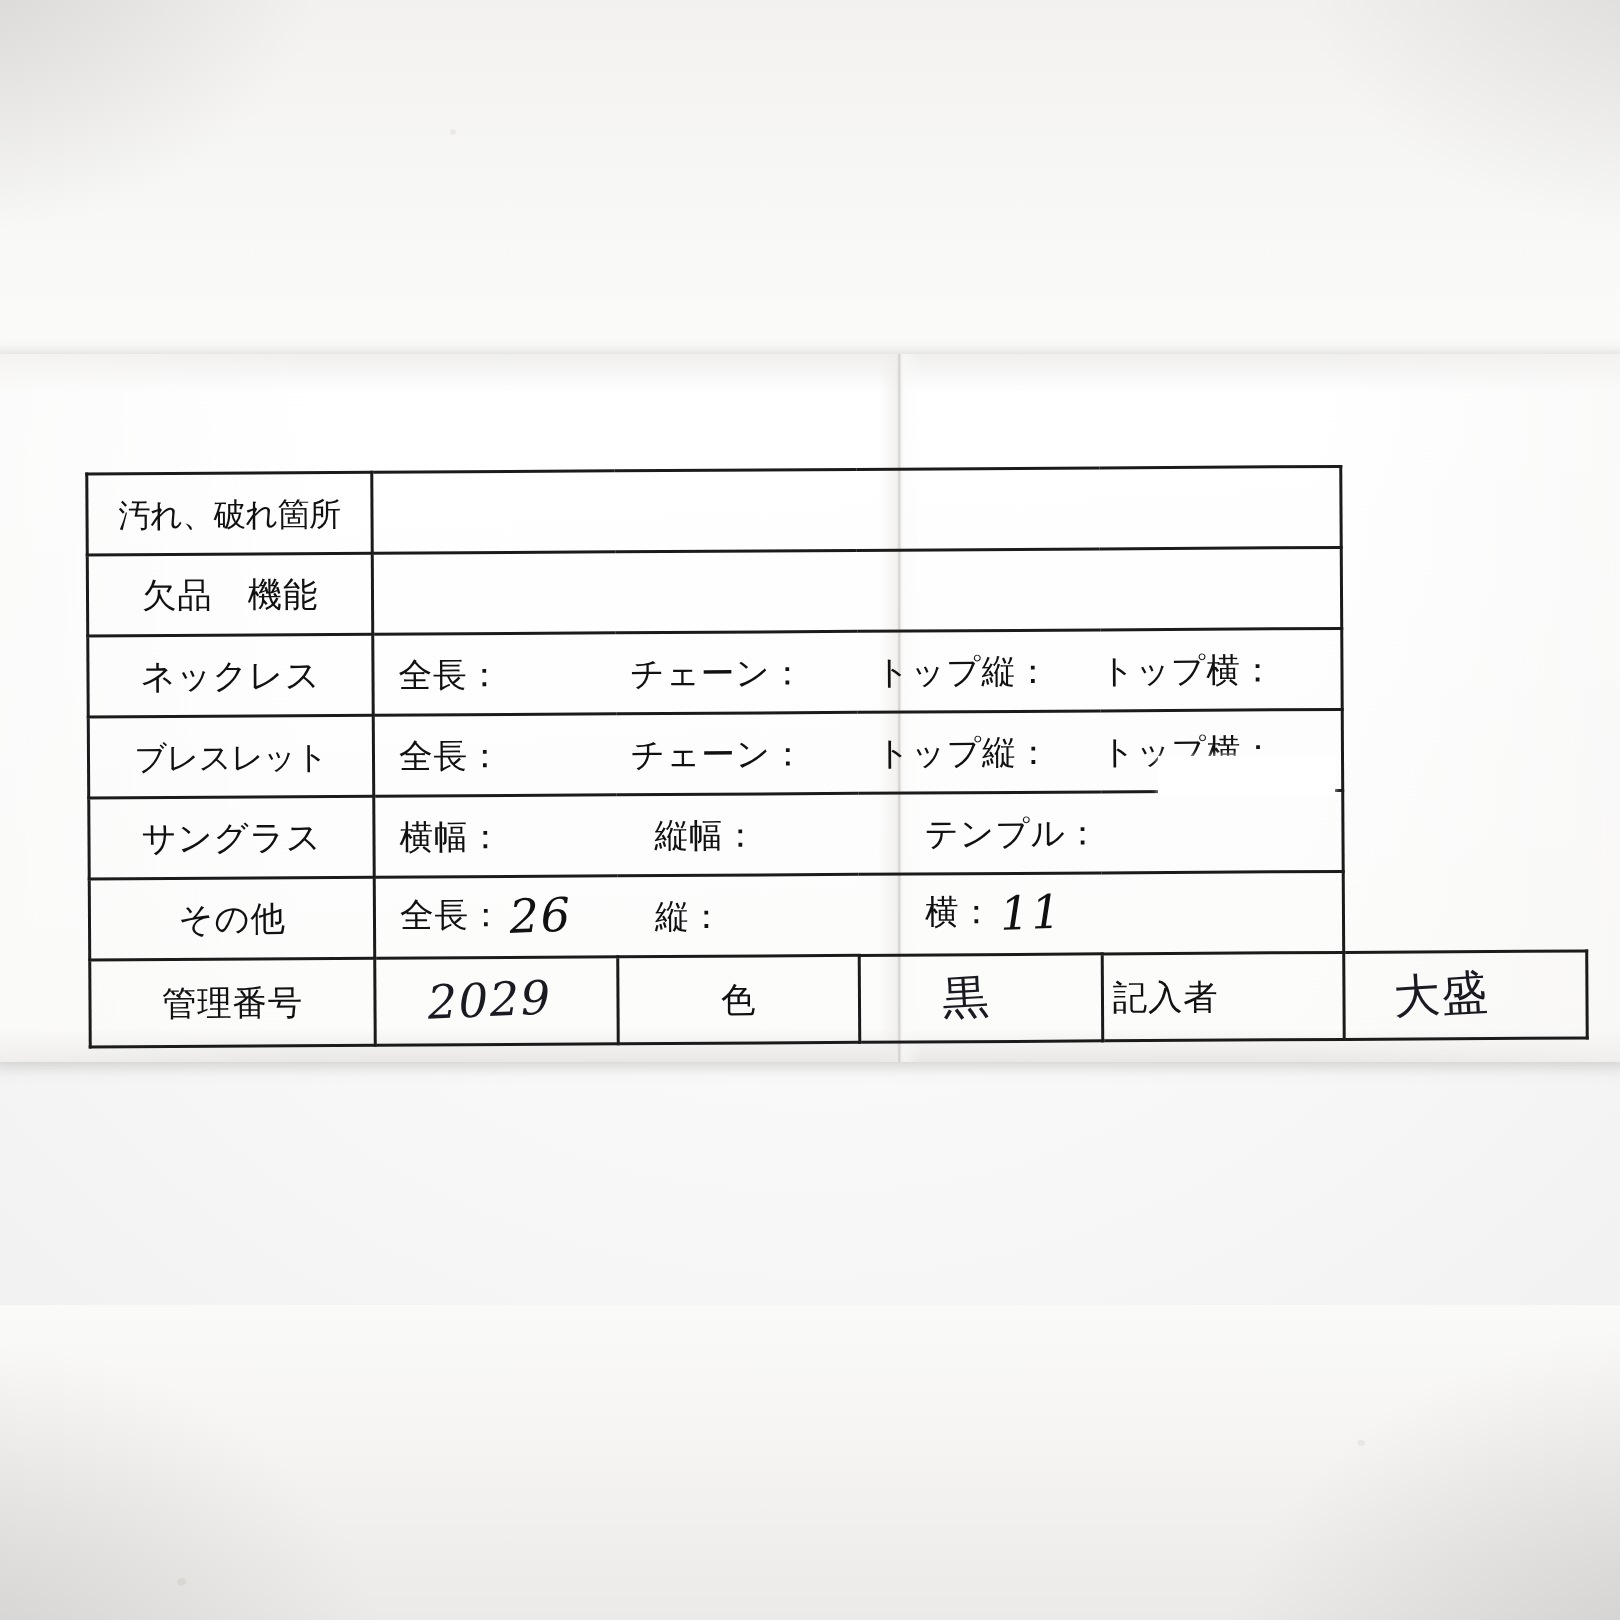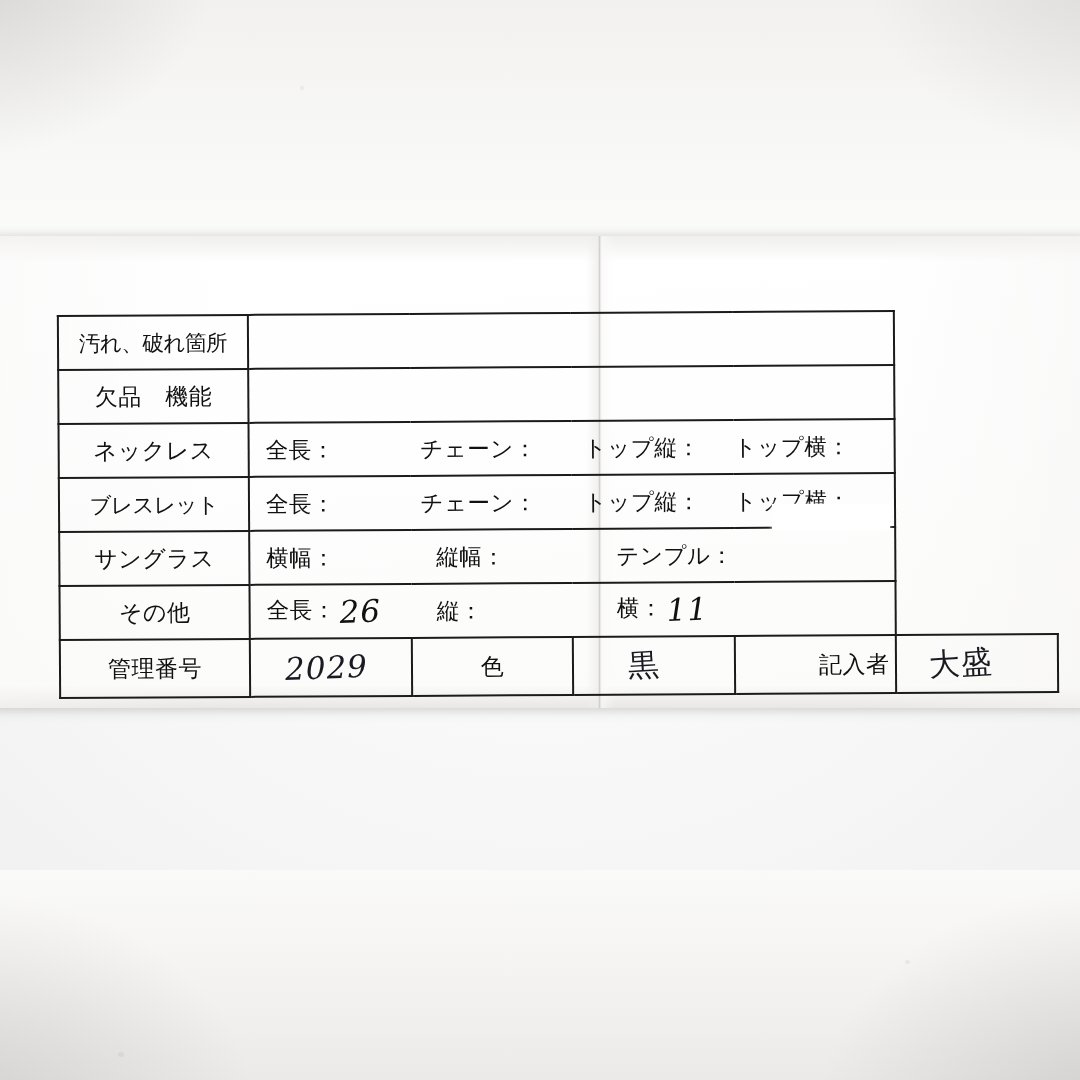--- a/index.html
+++ b/index.html
@@ -140,21 +140,21 @@
   .f1 { width: 170px; }
   .f2 { width: 180px; }
   .f3 { width: 165px; }
   .f4 { width: 170px; font-family: Liberation Serif, serif; }
 
   
   tr.bottom td { height: 56px; }
   td.b-label { width: 160px; text-align: center; }
   td.b-val   { }
   td.b-color-label { width: 80px; text-align: center; }
-  td.b-writer-label { width: 150px; text-align: right; }
+  td.b-writer-label { width: 150px; text-align: left; }
 
   
   .hand {
     font-family: "DejaVu Serif", serif;
     color: #1a1a22;
     font-size: 30px;
     font-style: italic;
     letter-spacing: 1px;
     display: inline-block;
   }

